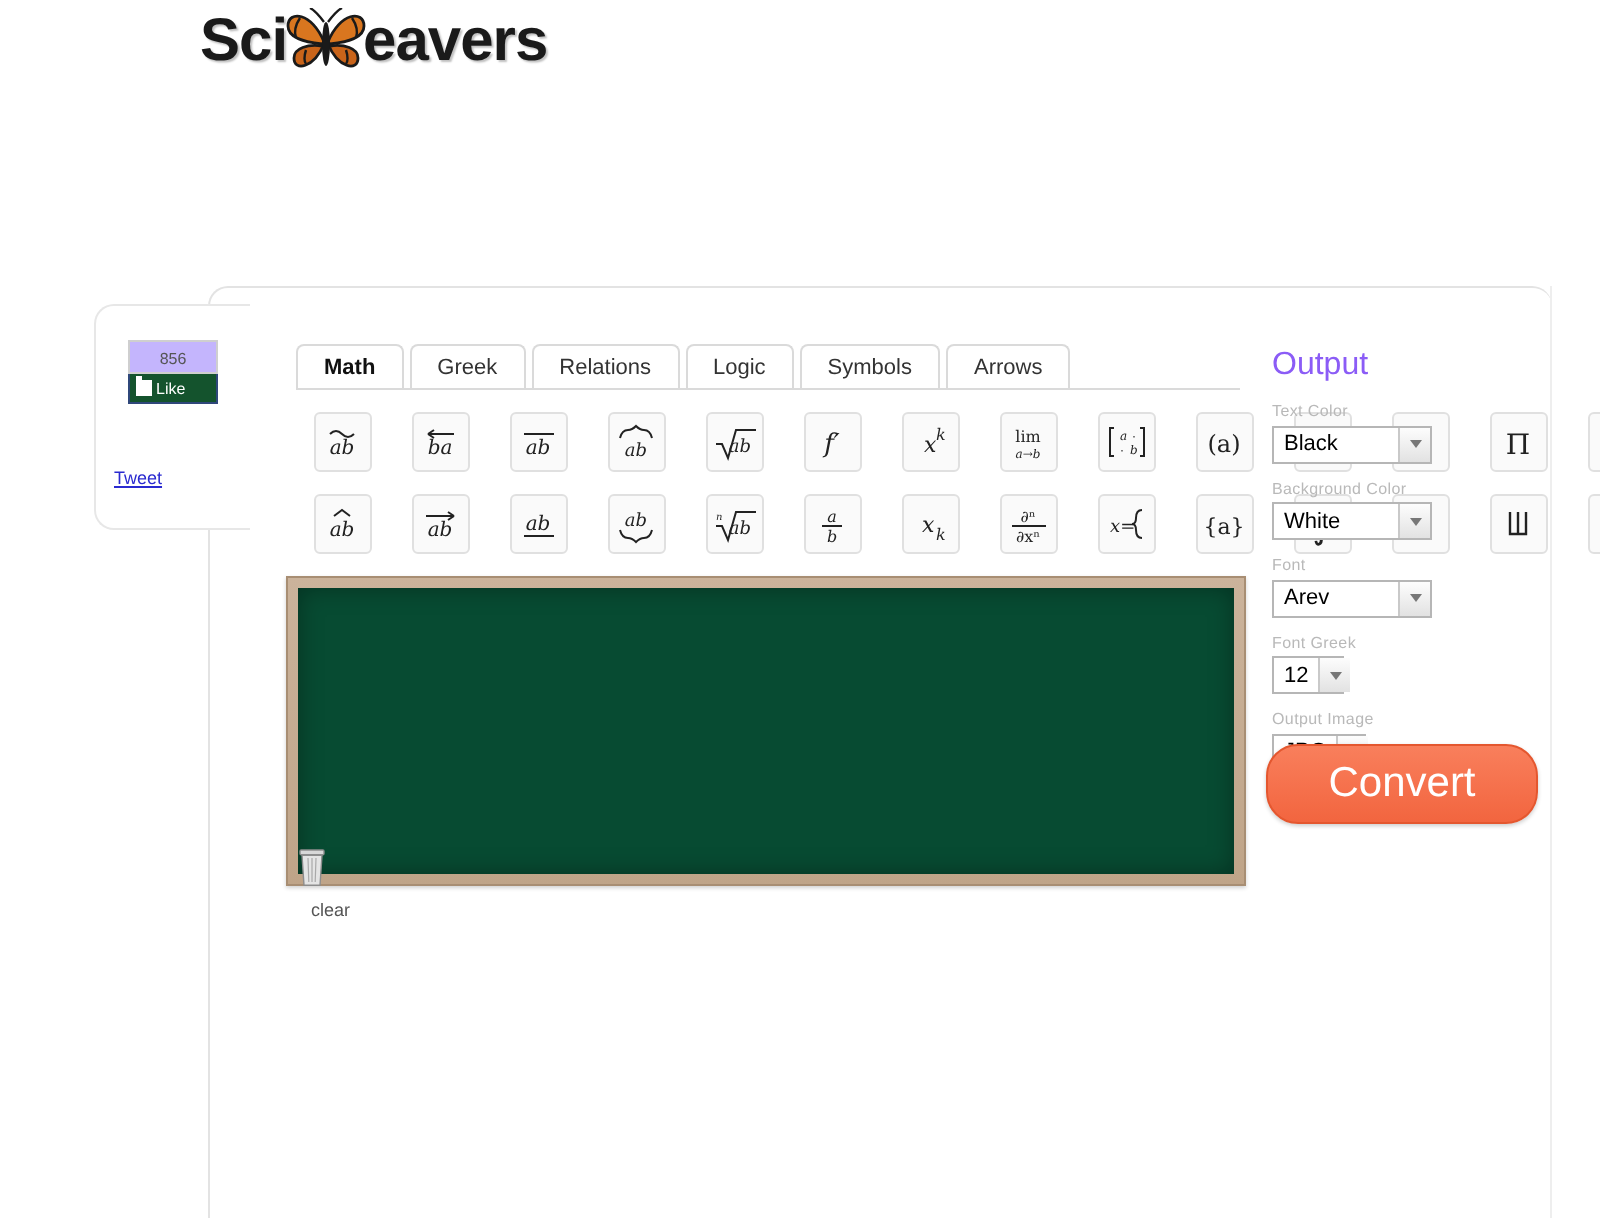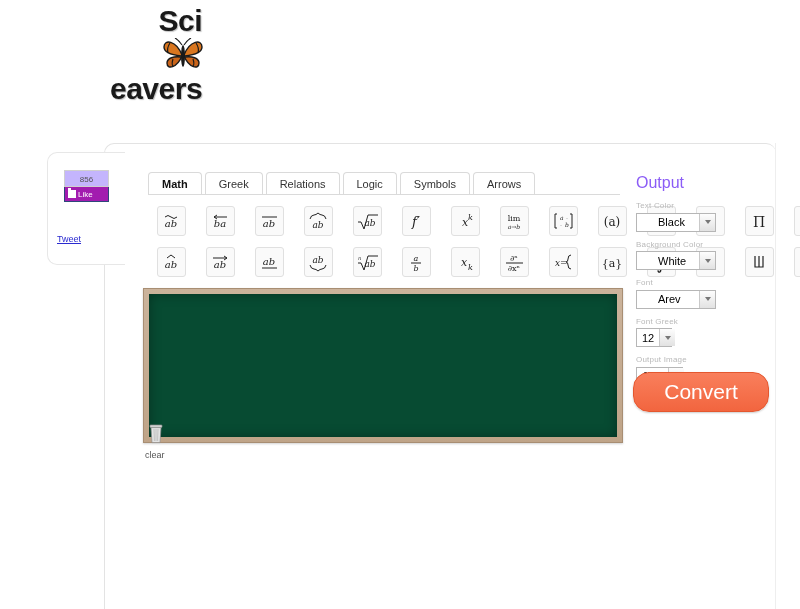--- a/index.html
+++ b/index.html
@@ -4,26 +4,25 @@
 <style>
   html,body{margin:0;padding:0;}
   body{
     width:800px;height:609px;background:#ffffff;
     font-family:"Liberation Sans", sans-serif;
     color:#333;overflow:hidden;position:relative;
   }
 
   
   #logo{
-    position:absolute;left:110px;top:4px;
-    display:flex;align-items:flex-end;
+    position:absolute;left:100px;top:4px;
+    display:flex;align-items:flex-start;
     font-size:30px;font-weight:bold;color:#1a1a1a;
     letter-spacing:-0.5px;
     text-shadow:1px 1px 1px rgba(0,0,0,.25);
-    flex-direction:column;
   }
   #logo .butterfly{
     position:relative;width:42px;height:34px;margin:0 -2px;
     display:inline-block;
   }
   #logo .butterfly svg{position:absolute;left:0;top:0;}
 
   
   #main-panel{
     position:absolute;left:104px;top:143px;
@@ -49,21 +48,21 @@
   }
   #fb-like{
     position:absolute;left:64px;top:170px;width:45px;
   }
   #fb-count{
     height:17px;border:1px solid #cfcfcf;background:#c4b5fd;
     font-size:8px;color:#555;text-align:center;line-height:17px;
     box-sizing:border-box;
   }
   #fb-button{
-    height:15px;background:#a21caf;border:1px solid #2f477a;border-top:none;
+    height:15px;background:#14532d;border:1px solid #2f477a;border-top:none;
     color:#fff;font-size:8px;line-height:15px;
     display:flex;align-items:center;gap:2px;padding-left:3px;
     box-sizing:border-box;overflow:hidden;
   }
   #fb-button .thumb{
     display:inline-block;width:8px;height:8px;background:#fff;
     position:relative;flex:none;
   }
   #fb-button .thumb:before{
     content:"";position:absolute;left:0;top:-2px;width:3px;height:3px;background:#fff;
@@ -121,21 +120,21 @@
     background:#074b32;
     box-shadow:inset 0 0 12px rgba(0,0,0,.35);
     position:relative;
     box-sizing:border-box;
   }
   #trash-icon{
     position:absolute;left:148px;top:424px;width:16px;height:20px;
   }
   #clear-label{
     position:absolute;left:145px;top:450px;
-    font-size:9px;color:#555;width:30px;text-align:left;
+    font-size:9px;color:#555;width:30px;text-align:right;
   }
 
   
   #output{position:absolute;left:636px;top:174px;width:110px;}
   #output-title{
     font-size:16px;color:#8b5cf6;font-weight:normal;margin:0 0 9px 0;
   }
   .field-label{
     font-size:8px;color:#b9b9b9;margin-bottom:2px;letter-spacing:.2px;
   }
@@ -151,21 +150,21 @@
     width:15px;height:17px;
     background:linear-gradient(#fdfdfd,#e2e2e2);
     border-left:1px solid #c9c9c9;
     display:flex;align-items:center;justify-content:center;
     margin-left:auto;flex:none;
   }
   .select-box .sel-arrow:after{
     content:"";border-left:3px solid transparent;border-right:3px solid transparent;
     border-top:4px solid #777;display:block;
   }
-  .sel-w-full{width:80px;padding-left:16px;}
+  .sel-w-full{width:80px;}
   .sel-w-sm{width:36px;}
   .sel-w-md{width:47px;}
 
   #convert-btn{
     position:absolute;left:633px;top:372px;
     width:136px;height:40px;
     background:linear-gradient(#f97f5c,#f2653f);
     border:1px solid #e4572f;
     border-radius:16px;
     color:#fff;font-size:21px;

